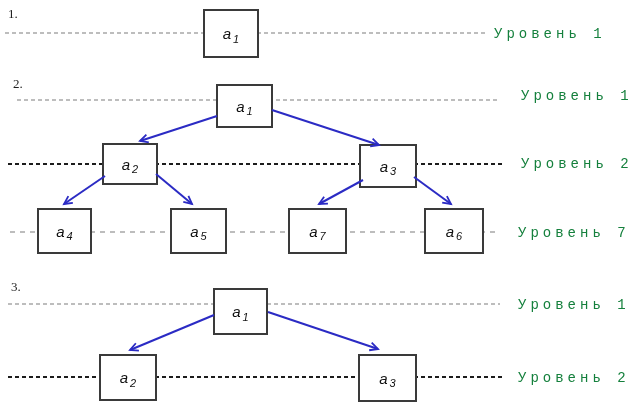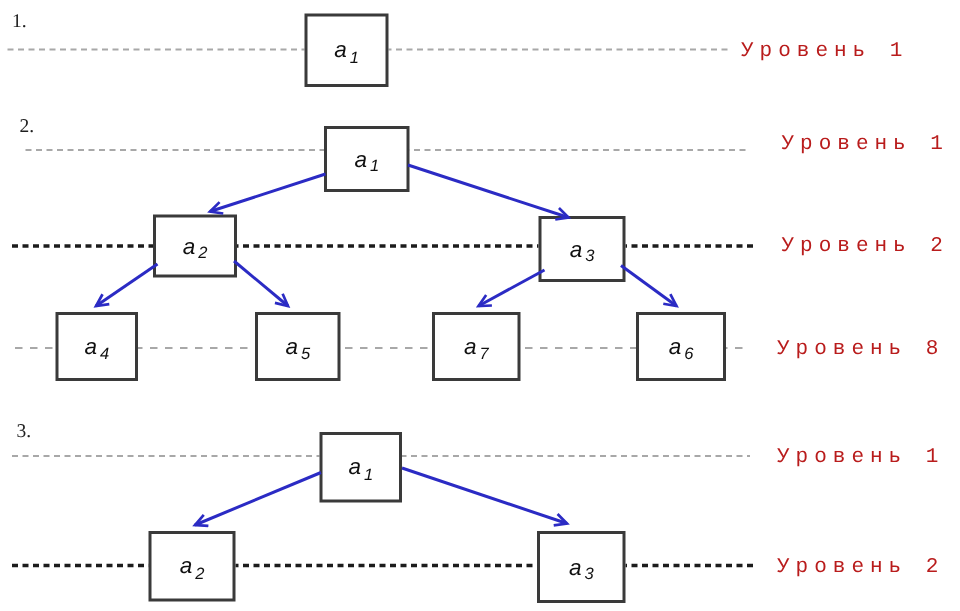--- a/index.html
+++ b/index.html
@@ -17,21 +17,21 @@
   .node {
     position:absolute; box-sizing:border-box; z-index:2;
     border:2px solid #3a3a3a; background:#ffffff;
     display:flex; align-items:center; justify-content:center;
   }
   .nb { font-style:italic; font-size:15px; color:#111111; }
   .ns { font-style:italic; font-size:11px; color:#111111; position:relative; top:5px; margin-left:2px; }
   .level-label {
     position:absolute; z-index:2; white-space:nowrap;
     font-family:"Liberation Mono", monospace; font-size:14px;
-    letter-spacing:4px; color:#b91c1c;
+    letter-spacing:4px; color:#15803d;
   }
   .section-number {
     position:absolute; z-index:2;
     font-family:"Liberation Serif", serif; font-size:13px; color:#1e1e1e;
   }
 </style>
 </head>
 <body>
 
 <div class="canvas">
@@ -92,21 +92,21 @@
       <span class="ns">2</span>
   </div>
   <div class="node" style="left:358px;top:354px;width:59px;height:48px">
     <span class="nb">a</span>
       <span class="ns">3</span>
   </div>
 
   <div class="level-label" style="left:494px;top:26px">Уровень 1</div>
   <div class="level-label" style="left:521px;top:88px">Уровень 1</div>
   <div class="level-label" style="left:521px;top:156px">Уровень 2</div>
-  <div class="level-label" style="left:518px;top:225px">Уровень 8</div>
+  <div class="level-label" style="left:518px;top:225px">Уровень 7</div>
   <div class="level-label" style="left:518px;top:297px">Уровень 1</div>
   <div class="level-label" style="left:518px;top:370px">Уровень 2</div>
 
   <svg class="layer arrows" width="640" height="407">
     <defs>
       <marker id="ah" markerWidth="12" markerHeight="12" refX="9" refY="5" orient="auto" markerUnits="userSpaceOnUse">
         <path d="M1,1 L9,5 L1,9" fill="none" stroke-width="1.8" stroke="#2b2bc4"></path>
       </marker>
     </defs>
     <line class="arrow-line" x1="217" y1="116" x2="140" y2="141" marker-end="url(#ah)" stroke="#2b2bc4"></line>

